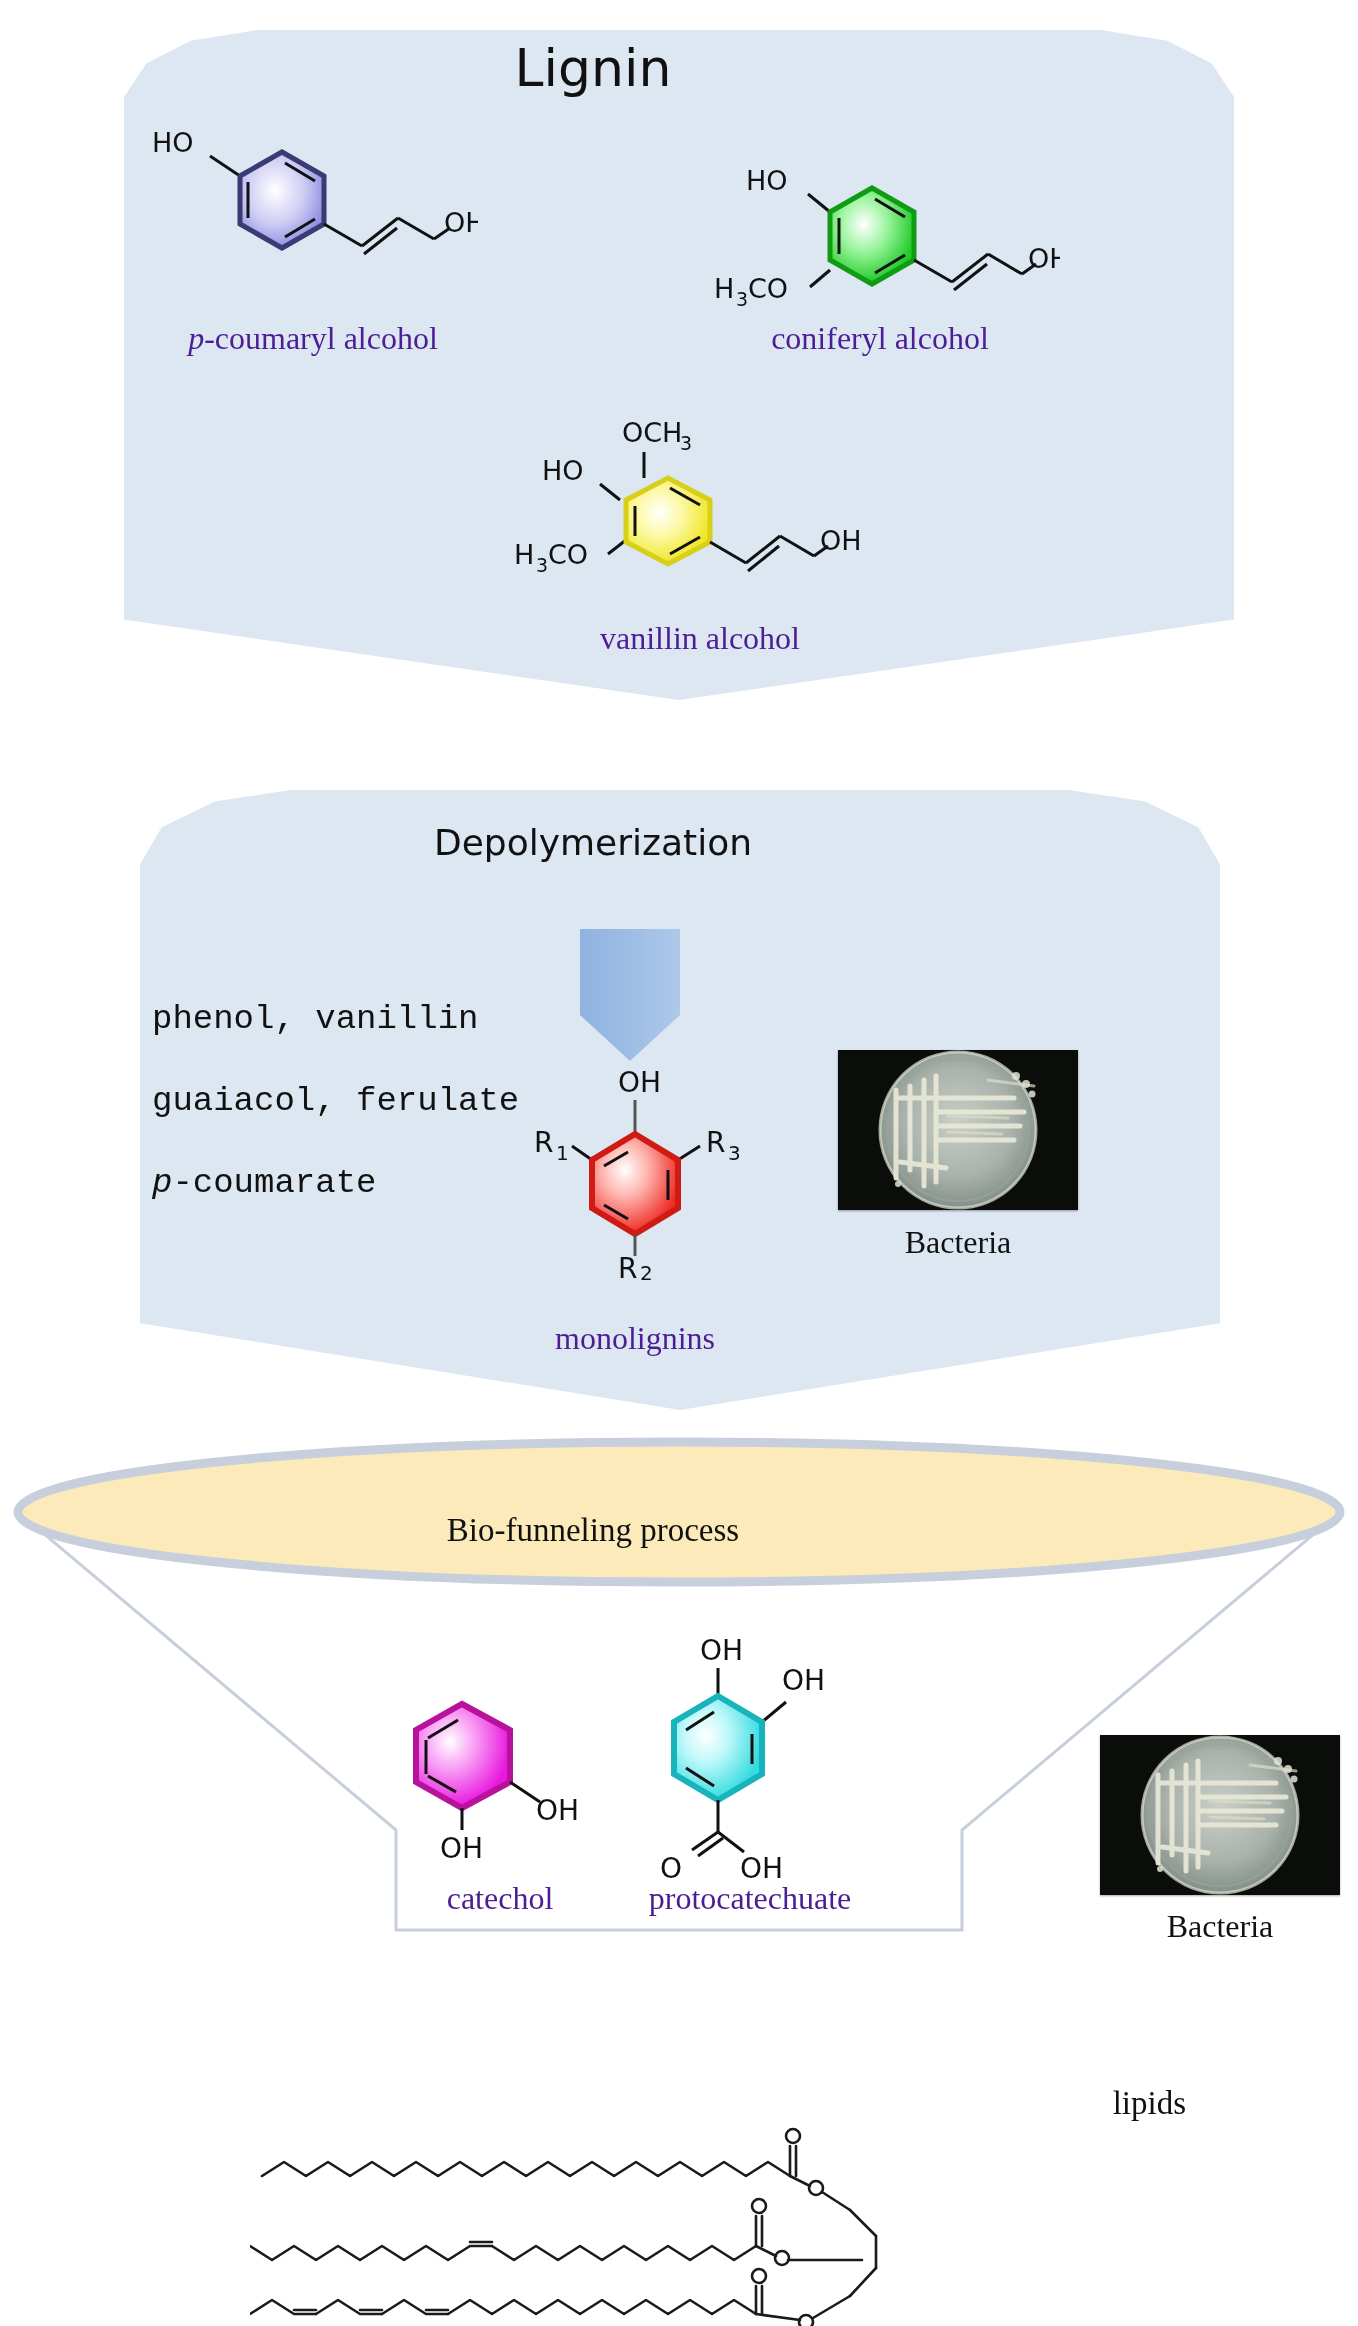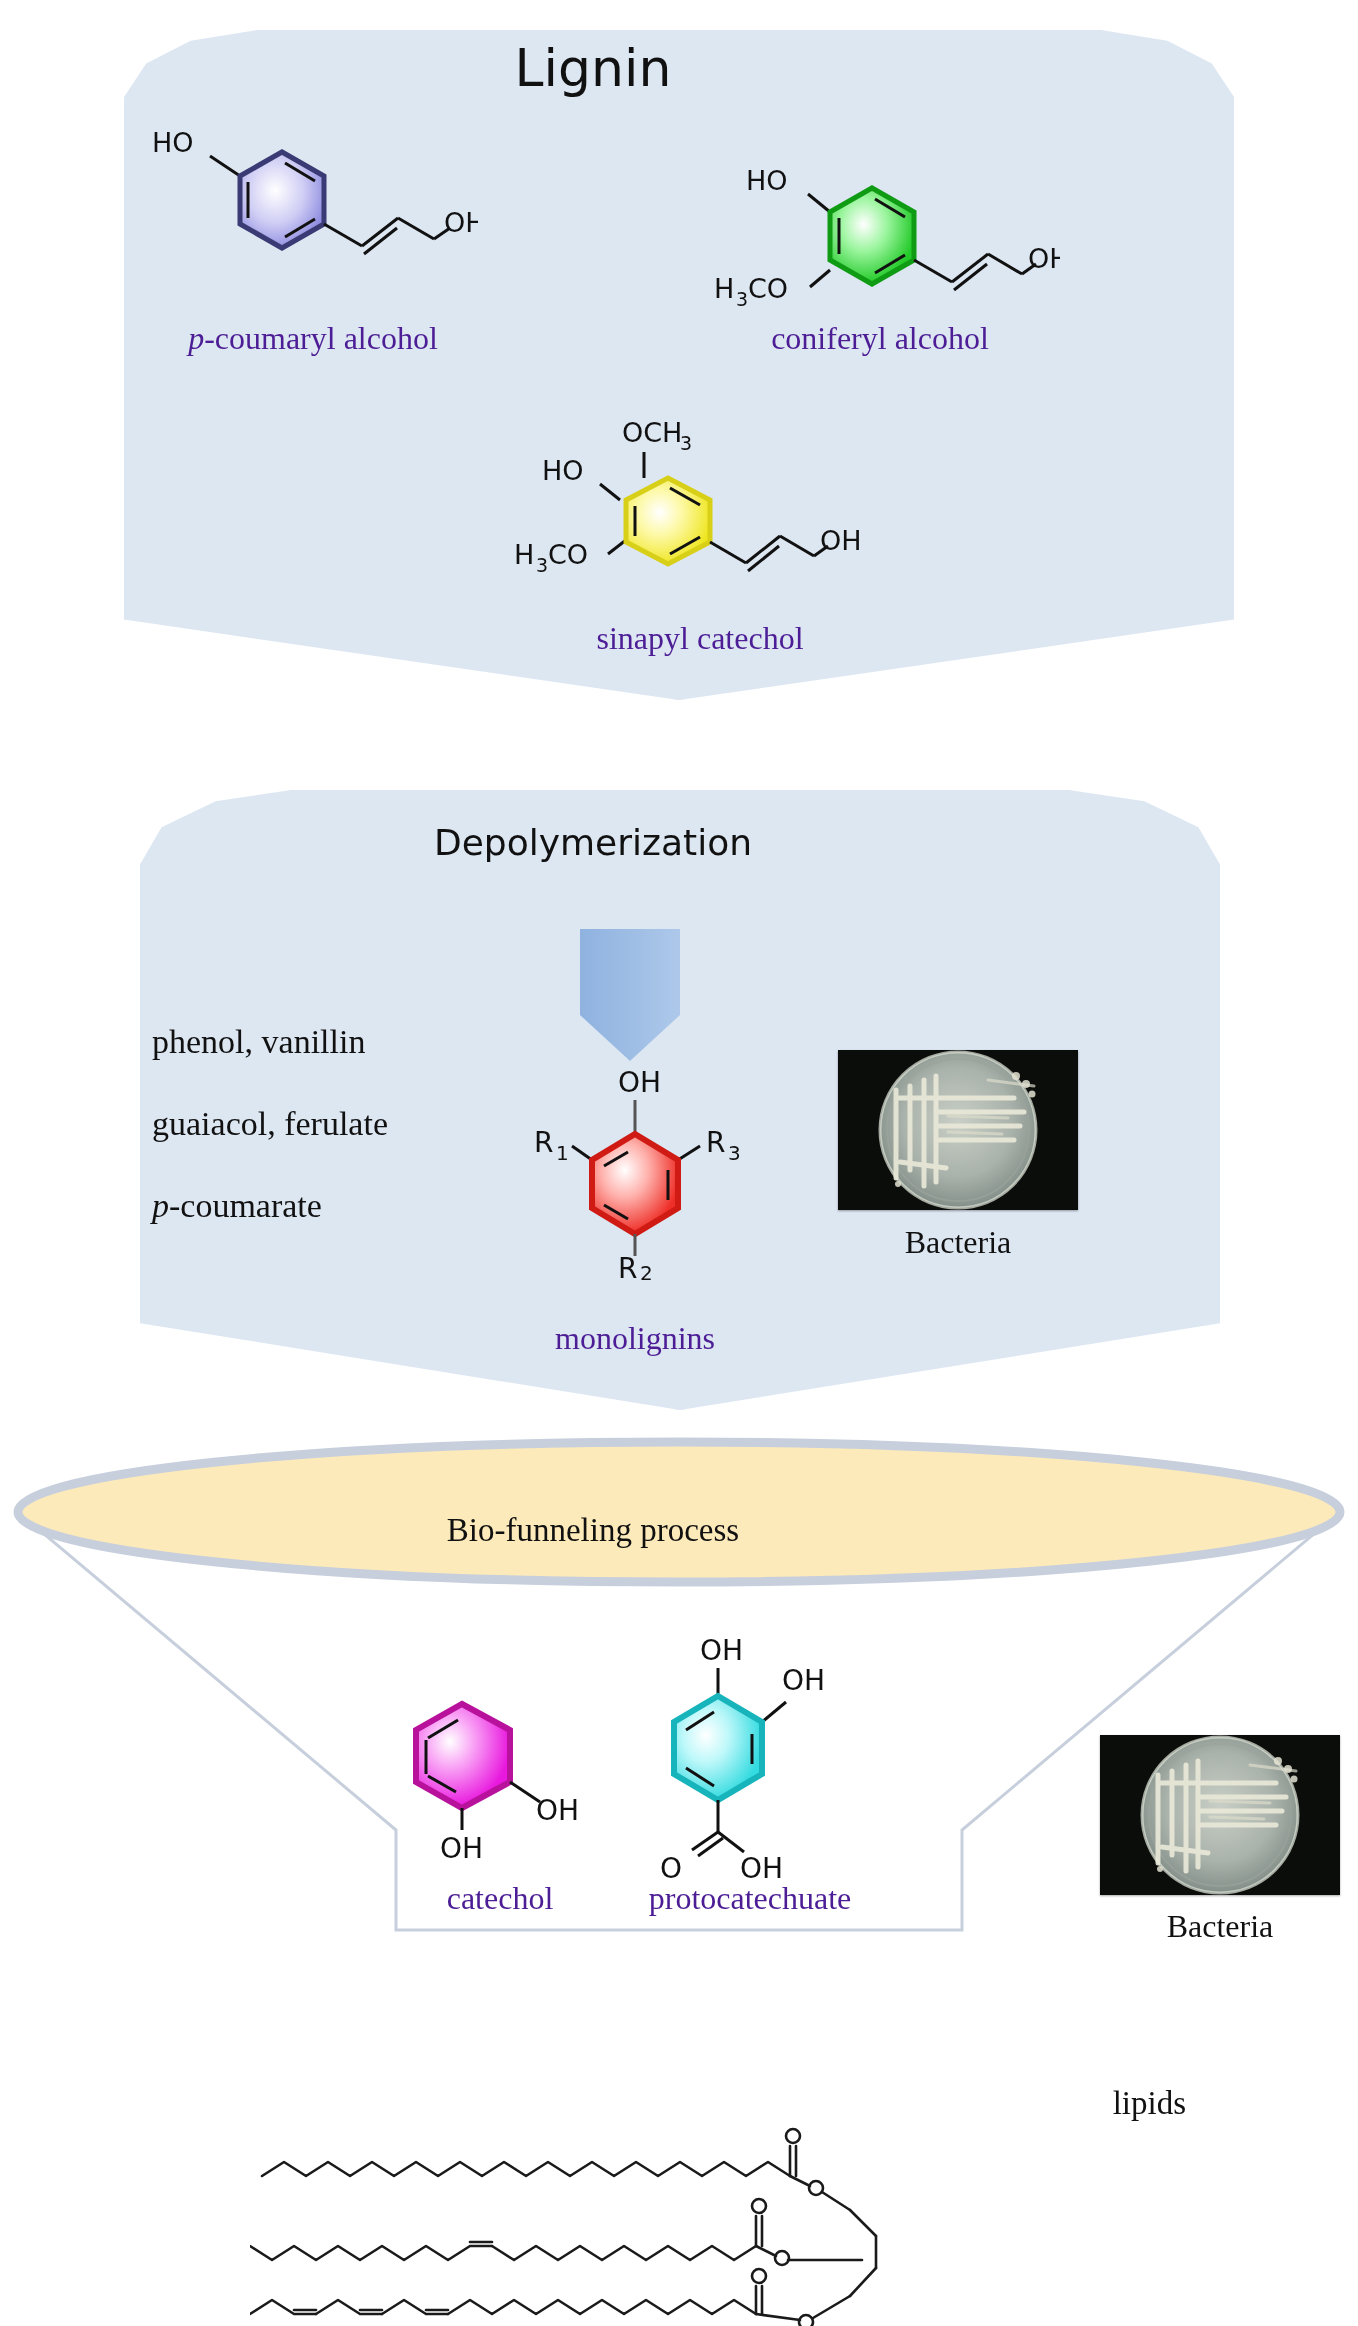--- a/index.html
+++ b/index.html
@@ -57,23 +57,23 @@
     white-space:nowrap;
   }
   .mol-label i { font-style:italic; }
 
   
   .mol { position:absolute; }
 
   
   .reagent-list { position:absolute; left:152px; top:1000px; }
   .reagent {
-    font-family:Liberation Serif, serif;
+    font-family:Liberation Mono, monospace;
     font-size:34px; color:#111;
-    margin-bottom:44px; white-space:nowrap;margin-top:23px;
+    margin-bottom:44px; white-space:nowrap;
   }
   .reagent i { font-style:italic; }
 
   
   .petri-wrap { position:absolute; }
   .petri {
     width:100%; height:100%;
     background:#0d0f0d;
     position:relative;
     overflow:hidden;
@@ -195,21 +195,21 @@
       <line x1="190" y1="154" x2="220" y2="137" stroke="#111" stroke-width="3"></line>
       <line x1="230" y1="142" x2="266" y2="163" stroke="#111" stroke-width="3"></line>
       <line x1="266" y1="163" x2="300" y2="136" stroke="#111" stroke-width="3"></line>
       <line x1="268" y1="171" x2="299" y2="146" stroke="#111" stroke-width="3"></line>
       <line x1="300" y1="136" x2="334" y2="156" stroke="#111" stroke-width="3"></line>
       <line x1="334" y1="156" x2="348" y2="146" stroke="#111" stroke-width="3"></line>
       <text x="340" y="150" font-family="DejaVu Sans, sans-serif" font-size="27" fill="#111">OH</text>
     </svg>
   </div>
   <div class="mol-label" style="left:440px; top:620px; width:520px;">
-    <i></i><span>sinapyl catechol</span>
+    <i></i><span>vanillin alcohol</span>
   </div>
 
   <div class="panel panel-depoly"></div>
 
   <div class="panel-title" id="depoly-title" style="top:822px;">Depolymerization</div>
 
   <div class="mol" style="left:570px; top:925px; width:140px; height:140px;">
     <svg width="140" height="140" viewBox="0 0 140 140">
       <defs>
         <linearGradient id="arrowGrad" x1="0" y1="0" x2="1" y2="0">

